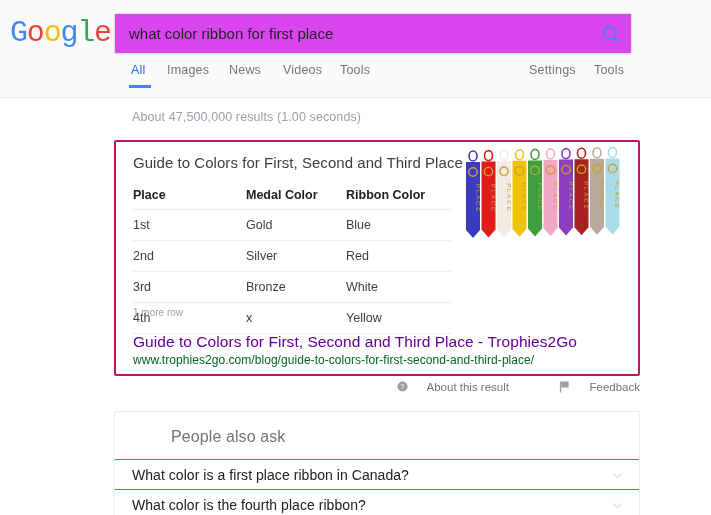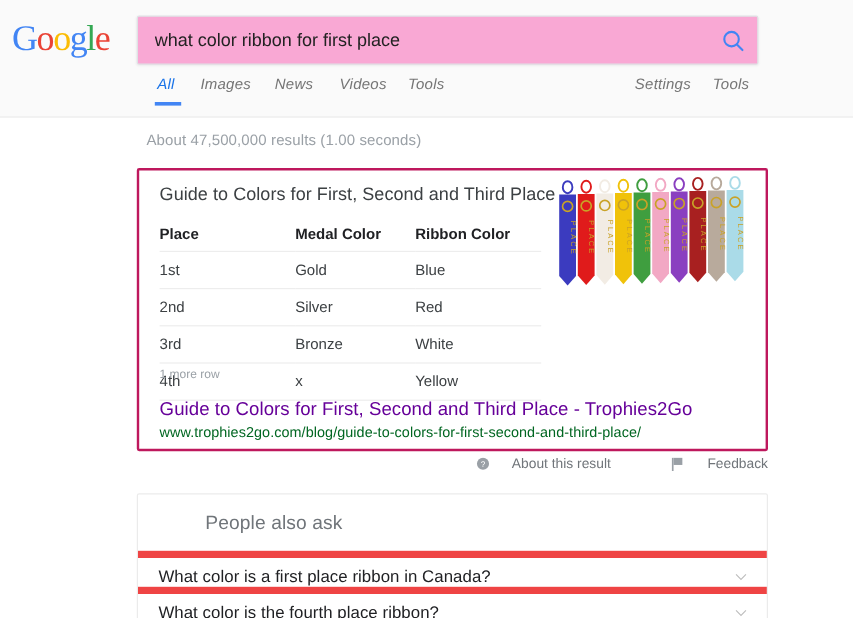--- a/index.html
+++ b/index.html
@@ -18,39 +18,39 @@
     position: relative;
     width: 711px;
     height: 98px;
     background: #fafafa;
     border-bottom: 1px solid #ebebeb;
   }
 
   #logo {
     position: absolute;
     left: 10px; top: 18px;
-    font-family: Liberation Serif, serif;
+    font-family: Liberation Mono, monospace;
     font-size: 30px;
     letter-spacing: -1.2px;
     line-height: 30px;
     font-weight: 400;
     user-select: none;
     text-align: right;
   }
   #logo span { display: inline-block; }
   .lg-b { color: #4285F4; }
   .lg-r { color: #EA4335; }
   .lg-y { color: #FBBC05; }
   .lg-g { color: #34A853; }
 
   #searchbox {
     position: absolute;
     left: 114px; top: 13px;
     width: 518px; height: 41px;
-    background: #f9a8d4;
+    background: #d946ef;
     border: 1px solid #dfe1e5;
     border-radius: 2px;
     box-shadow: 0 1px 2px rgba(0,0,0,0.06);
   }
   #search-input {
     position: absolute;
     left: 14px; top: 0;
     width: 460px; height: 39px;
     border: none; outline: none;
     background: transparent;
@@ -76,39 +76,38 @@
   }
   .nav-tab {
     position: absolute;
     top: 0;
     font-size: 12.5px;
     color: #757575;
     letter-spacing: 0.2px;
     cursor: pointer;
     padding: 0;
     white-space: nowrap;
-    font-style: italic;
   }
   .nav-tab.active { color: #1a73e8; }
   #nav-underline {
     position: absolute;
     left: 129px; top: 22px;
     width: 22px; height: 3px;
     background: #4285f4;
   }
 
   
   #content {
     position: relative;
     width: 711px;
   }
 
   #result-stats {
     position: absolute;
-    left: 122px; top: 12px;
+    left: 132px; top: 12px;
     font-size: 12.5px;
     color: #9aa0a6;
     letter-spacing: 0.1px;
   }
 
   
   #snippet-card {
     position: absolute;
     left: 114px; top: 42px;
     width: 526px; height: 236px;
@@ -214,21 +213,21 @@
     font-size: 16px;
     color: #70757a;
     letter-spacing: 0.1px;
     margin-left: 39px;
   }
   .paa-row {
     position: absolute;
     left: 0;
     width: 526px;
     height: 30px;
-    border-top: 6px solid #ef4444;
+    border-top: 1px solid #ef4444;
     cursor: pointer;
   }
   .paa-q {
     position: absolute;
     left: 17px; top: 7px;
     font-size: 14px;
     color: #202124;
     letter-spacing: 0.05px;
   }
   .paa-chev {

